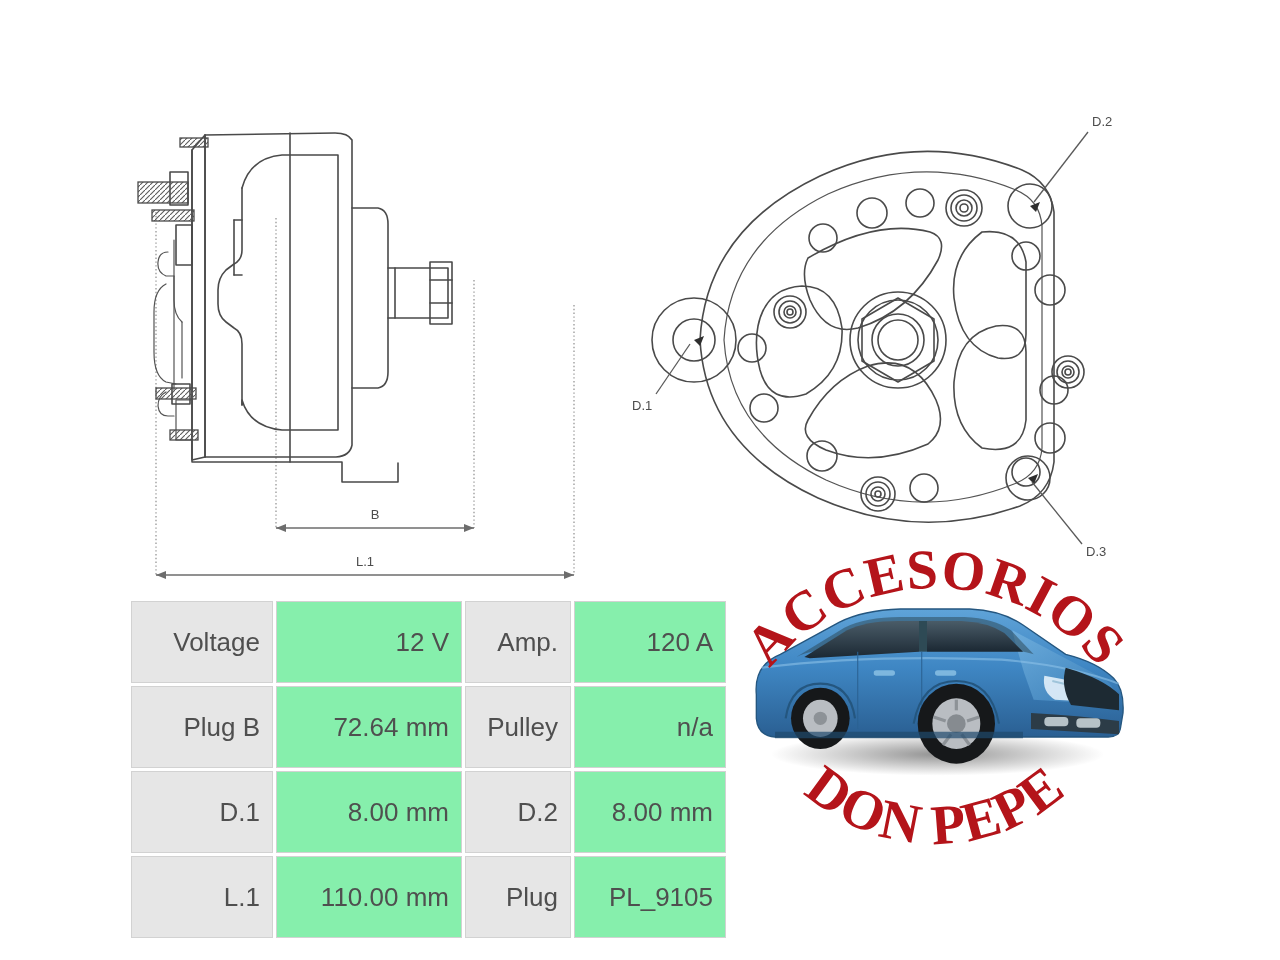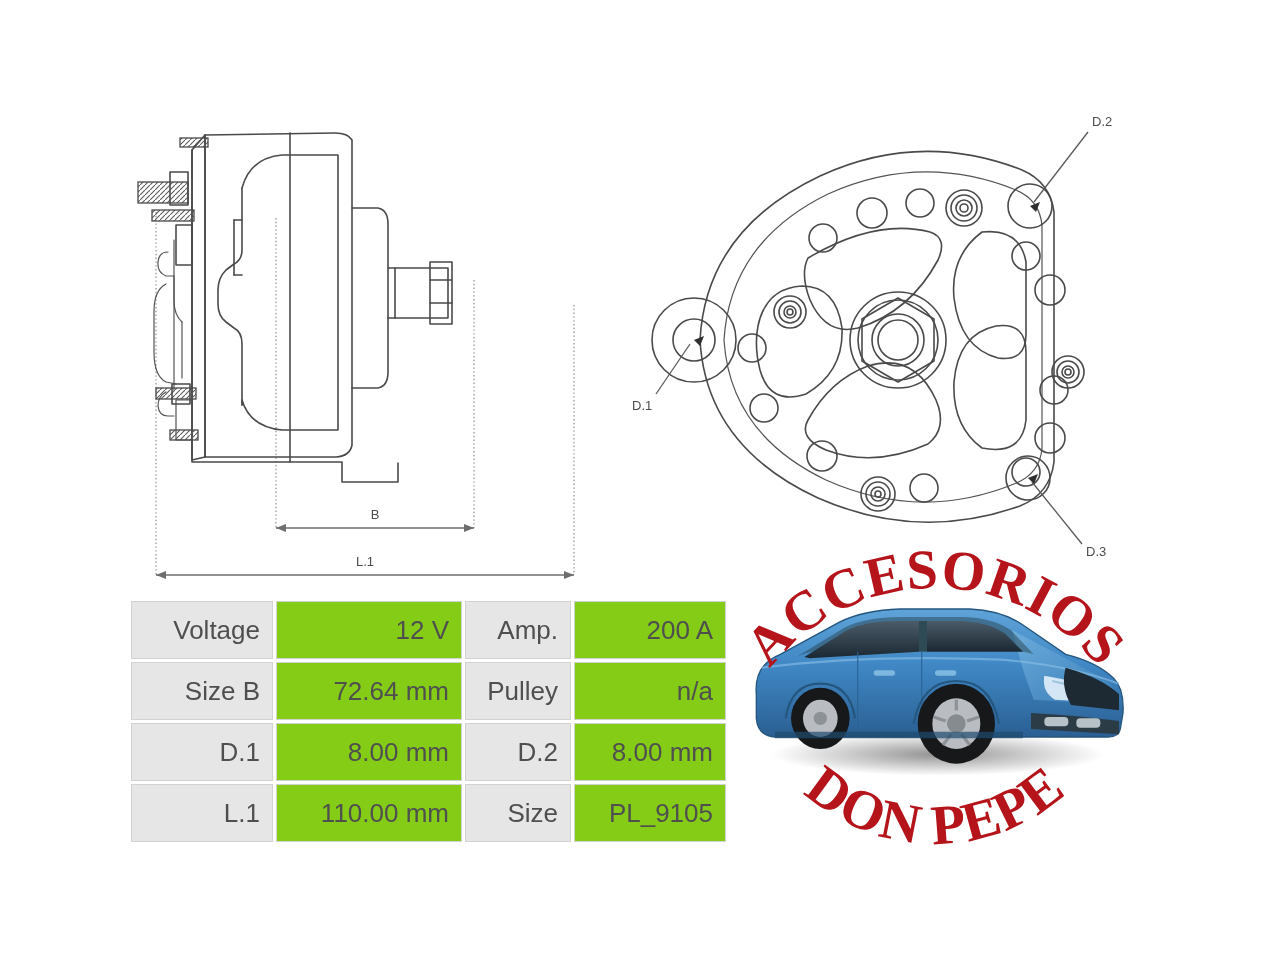--- a/index.html
+++ b/index.html
@@ -95,33 +95,33 @@
     left: 128px;
     top: 598px;
     width: 586px;
     border-collapse: separate;
     border-spacing: 3px;
     background: #ffffff;
     table-layout: fixed;
   }
   #spec-table td {
     height: 56px;
-    padding: 0 12px;
+    padding: 12px 12px;
     font-size: 26px;
     color: #4f4f4f;
     vertical-align: middle;
     border: 1px solid #d2d2d2;
   }
   #spec-table td.label-cell {
     background: #e6e6e6;
     text-align: right;
     white-space: nowrap;
   }
   #spec-table td.value-cell {
-    background: #84cc16;
+    background: #86efac;
     text-align: right;
     white-space: nowrap;
   }
   #spec-table col.c1 { width: 142px; }
   #spec-table col.c2 { width: 186px; }
   #spec-table col.c3 { width: 106px; }
   #spec-table col.c4 { width: 152px; }
 
   
   #watermark-logo {
@@ -348,38 +348,38 @@
       <col class="c1">
         <col class="c2">
         <col class="c3">
         <col class="c4">
     </colgroup>
     <tbody>
       <tr>
         <td class="label-cell">Voltage</td>
         <td class="value-cell">12 V</td>
         <td class="label-cell">Amp.</td>
-        <td class="value-cell">200 A</td>
+        <td class="value-cell">120 A</td>
       </tr>
       <tr>
-        <td class="label-cell">Size B</td>
+        <td class="label-cell">Plug B</td>
         <td class="value-cell">72.64 mm</td>
         <td class="label-cell">Pulley</td>
         <td class="value-cell">n/a</td>
       </tr>
       <tr>
         <td class="label-cell">D.1</td>
         <td class="value-cell">8.00 mm</td>
         <td class="label-cell">D.2</td>
         <td class="value-cell">8.00 mm</td>
       </tr>
       <tr>
         <td class="label-cell">L.1</td>
         <td class="value-cell">110.00 mm</td>
-        <td class="label-cell">Size</td>
+        <td class="label-cell">Plug</td>
         <td class="value-cell">PL_9105</td>
       </tr>
     </tbody>
   </table>
 
   <div id="watermark-logo">
 
     <svg id="car-photo" viewBox="0 0 300 150">
       <defs>
         <linearGradient id="bodyGrad" x1="0" y1="0" x2="0" y2="1">

